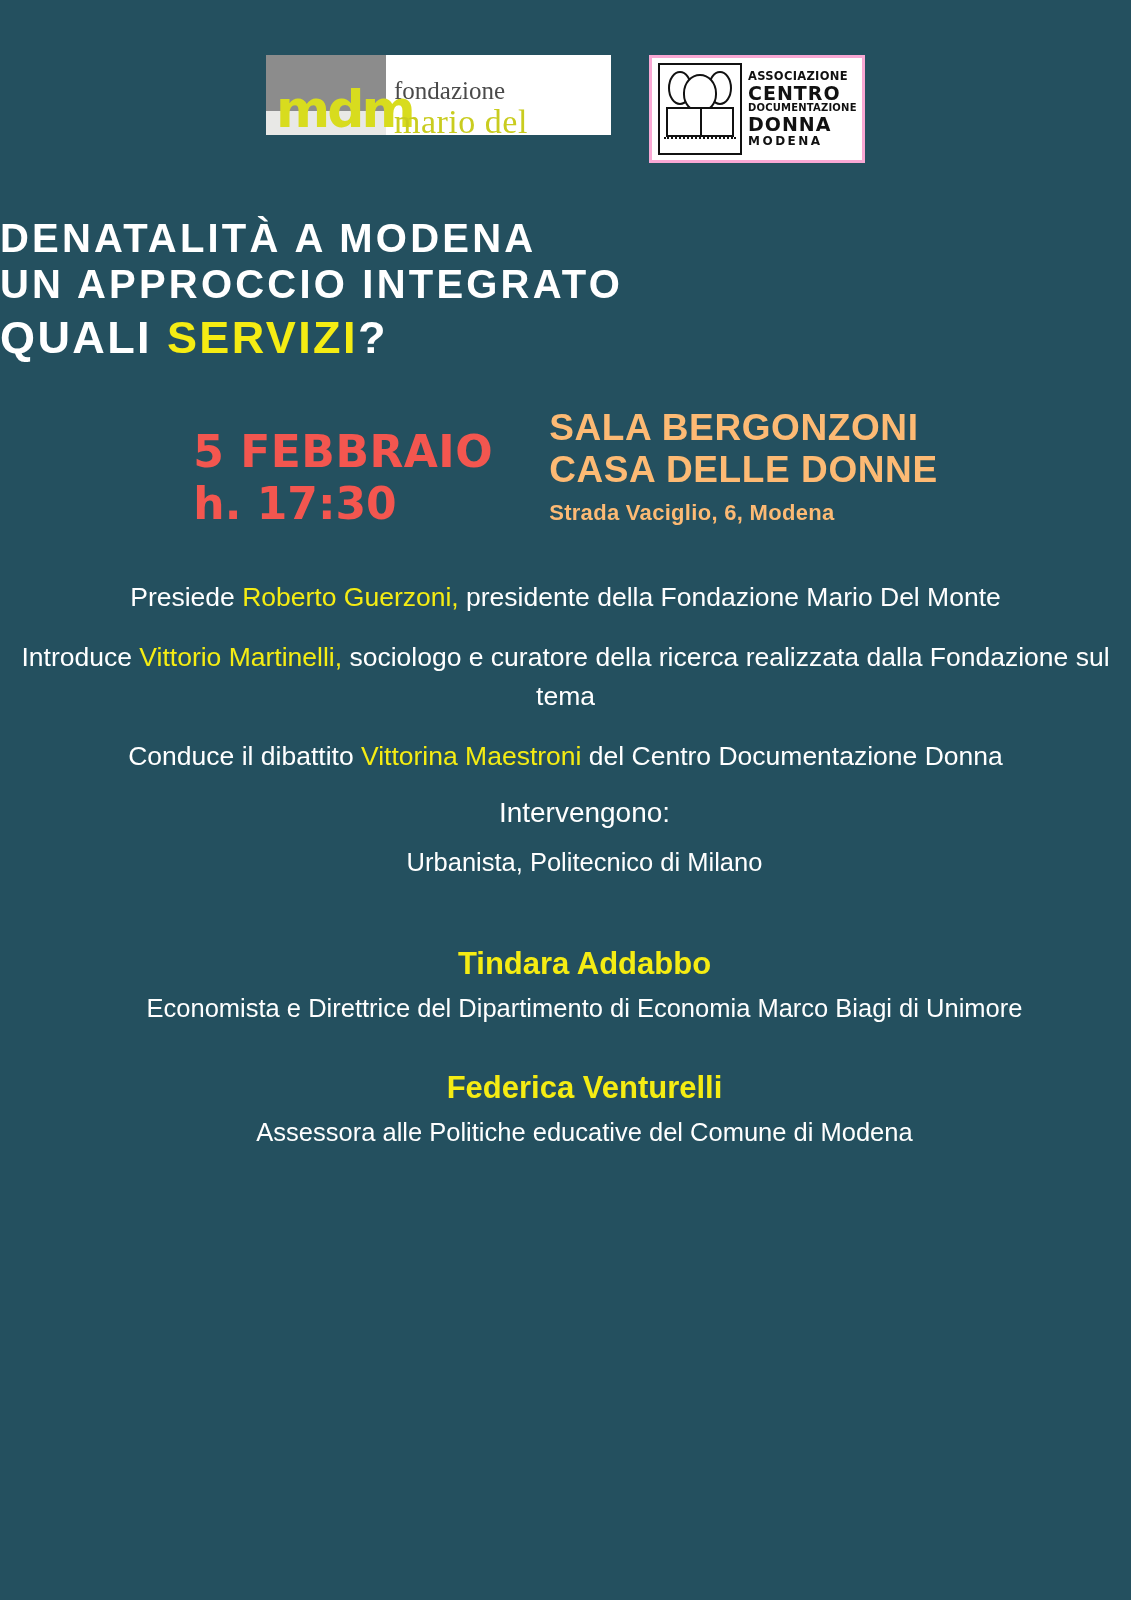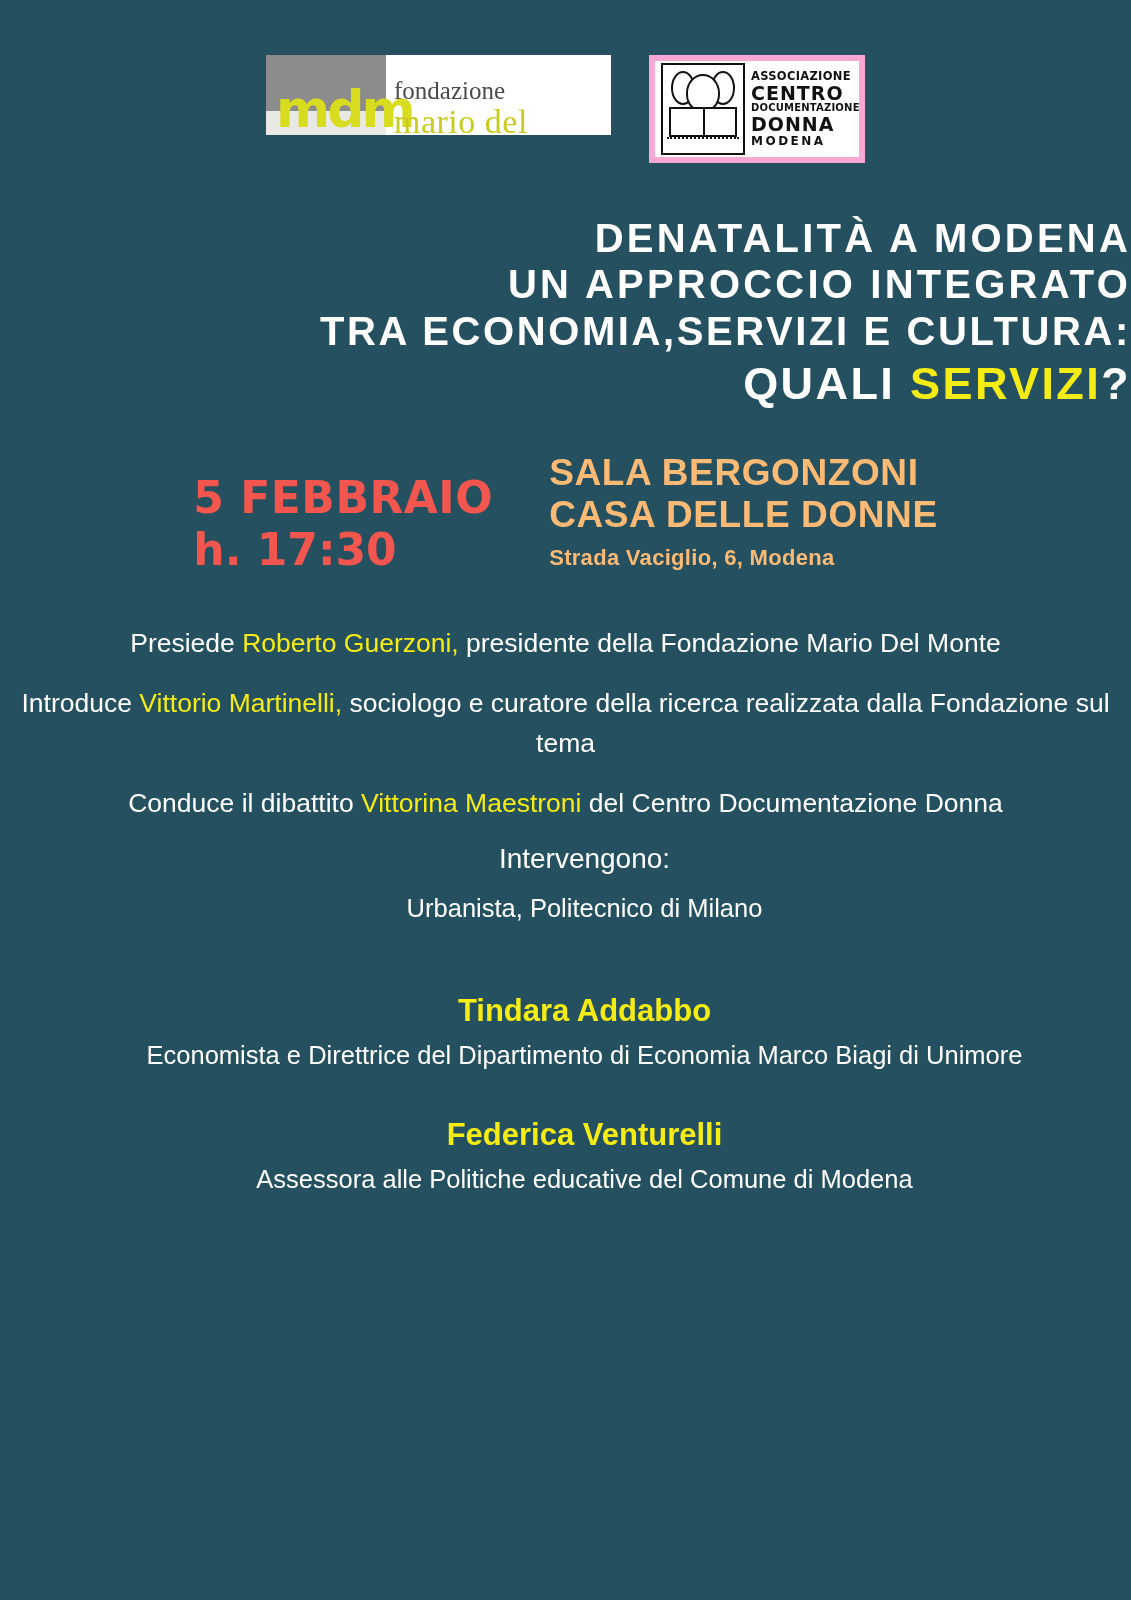--- a/index.html
+++ b/index.html
@@ -81,21 +81,21 @@
     font-family: "Liberation Serif", serif;
     font-size: 11px;
     color: #5a5a5a;
     letter-spacing: 0.2px;
   }
 
   .logo-cdd {
     width: 216px;
     height: 108px;
     background: #ffffff;
-    border: 6px solid #f9a8d4;
+    border: 3px solid #f9a8d4;
     box-sizing: border-box;
     display: flex;
     align-items: center;
     padding: 4px 6px;
     gap: 6px;
   }
   .logo-cdd .emblem {
     width: 84px;
     height: 92px;
     border: 2px solid #111;
@@ -155,21 +155,21 @@
   }
   .logo-cdd .c1 { font-size: 11.5px; font-weight: bold; letter-spacing: 0.3px; }
   .logo-cdd .c2 { font-size: 19px; font-weight: bold; letter-spacing: 1px; }
   .logo-cdd .c3 { font-size: 10px; font-weight: bold; letter-spacing: 0.2px; }
   .logo-cdd .c4 { font-size: 19px; font-weight: bold; letter-spacing: 1px; }
   .logo-cdd .c5 { font-size: 12px; font-weight: bold; letter-spacing: 2.5px; }
 
   
   .title-block {
     margin-top: 52px;
-    text-align: right;
+    text-align: left;
     font-weight: bold;
     line-height: 1.16;
   }
   .title-block .tline {
     font-size: 40px;
     letter-spacing: 3.2px;
     color: #ffffff;
     white-space: nowrap;
   }
   .title-block .tline.l3 { letter-spacing: 2.6px; }
@@ -178,21 +178,21 @@
     letter-spacing: 2.4px;
     margin-top: 4px;
   }
   .hl-yellow { color: #f5ec13; }
 
   
   .ww {
     margin-top: 40px;
     display: flex;
     justify-content: center;
-    align-items: center;
+    align-items: flex-end;
     gap: 56px;
   }
   .when {
     text-align: left;
     color: #f3564f;
     font-weight: bold;
     font-family: "DejaVu Sans", sans-serif;
     line-height: 1.0;
     padding-top: 26px;
   }
@@ -278,21 +278,20 @@
         <div class="c4">DONNA</div>
         <div class="c5">MODENA</div>
       </div>
     </div>
 
   </div>
 
   <div class="title-block">
     <div class="tline l1">DENATALITÀ A MODENA</div>
     <div class="tline l2">UN APPROCCIO INTEGRATO</div>
-    <div class="tline l3">TRA ECONOMIA,SERVIZI E CULTURA:</div>
     <div class="tline l4"><span>QUALI </span><span class="hl-yellow">SERVIZI</span><span>?</span></div>
   </div>
 
   <div class="ww">
     <div class="when">
       <div class="d1">5 FEBBRAIO</div>
       <div class="d2">h. 17:30</div>
     </div>
     <div class="where">
       <div class="w1">SALA BERGONZONI</div>

